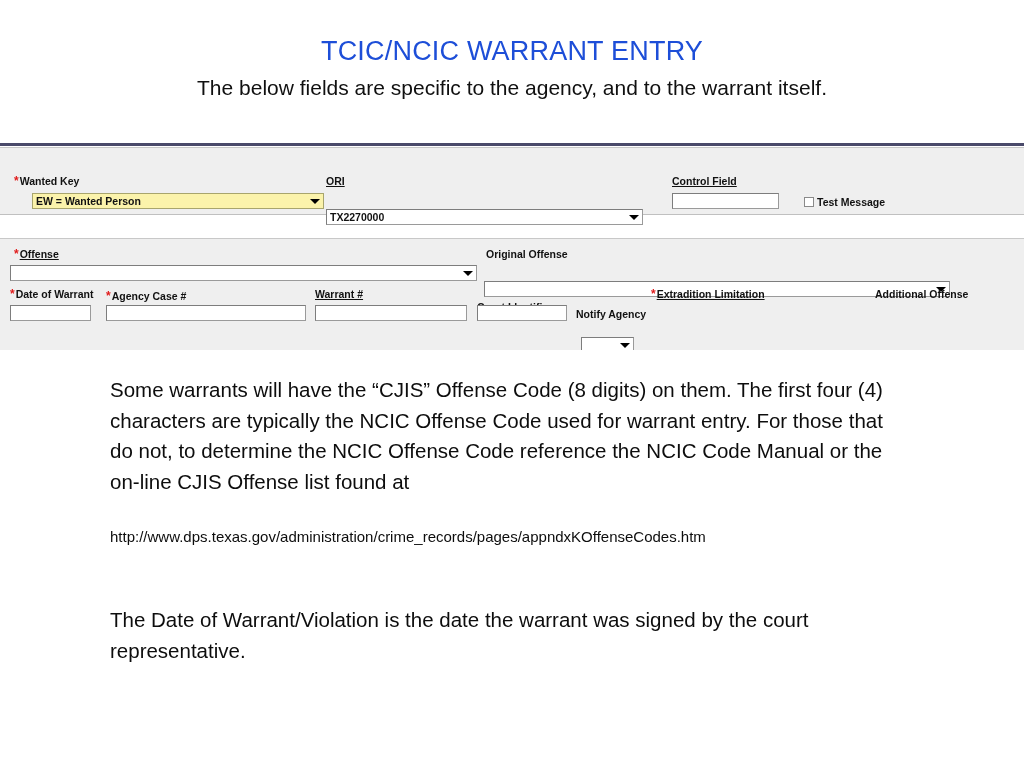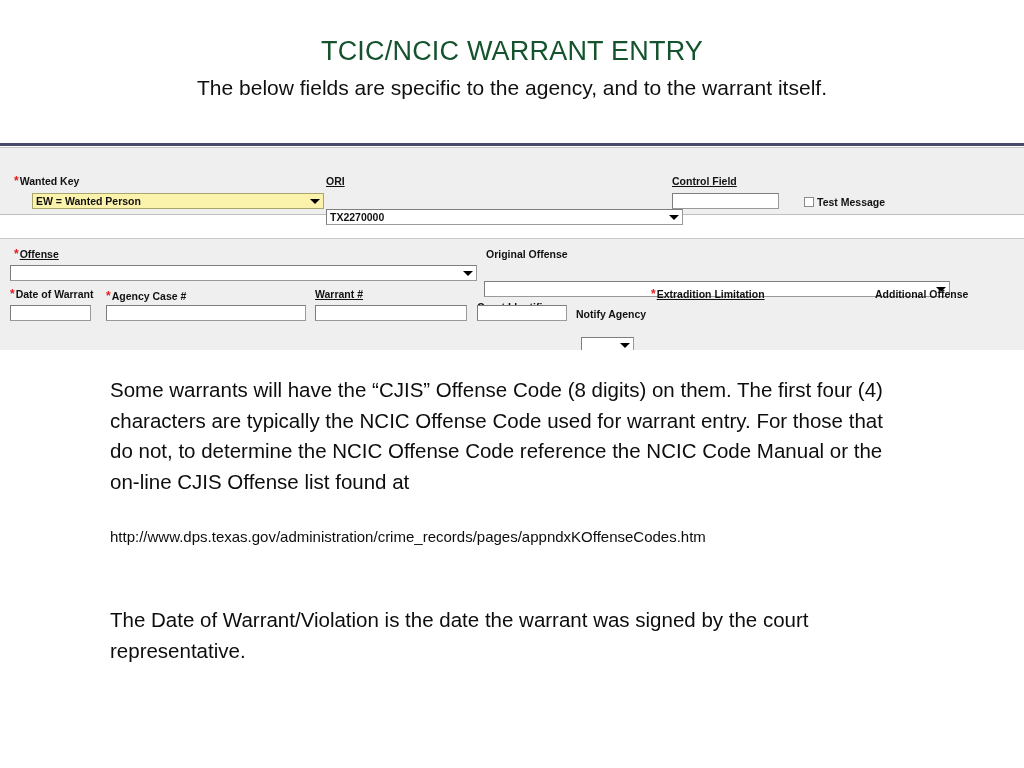--- a/index.html
+++ b/index.html
@@ -19,21 +19,21 @@
 
   
   .slide-title {
     position: absolute;
     top: 34px;
     left: 0;
     width: 1024px;
     text-align: center;
     font-size: 27px;
     line-height: 34px;
-    color: #14532d;
+    color: #1d4ed8;
     letter-spacing: 0.2px;
     white-space: nowrap;
   }
   .slide-subtitle {
     position: absolute;
     top: 74px;
     left: 0;
     width: 1024px;
     text-align: center;
     font-size: 21px;
@@ -210,21 +210,21 @@
     <div class="fld combo hl" style="left:32px; top:45px; width:292px;">
       <span>EW = Wanted Person</span>
       <span class="arrow"></span>
     </div>
 
     <div class="fld" style="left:326px; top:27px;">
       <div class="lbl">
         <span class="ul">ORI</span>
       </div>
     </div>
-    <div class="fld combo" style="left:326px; top:45px; width:357px;">
+    <div class="fld combo" style="left:326px; top:45px; width:317px;">
       <span>TX2270000</span>
       <span class="arrow"></span>
     </div>
 
     <div class="fld" style="left:672px; top:27px;">
       <div class="lbl">
         <span class="ul">Control Field</span>
       </div>
     </div>
     <div class="fld textbox" style="left:672px; top:45px; width:107px;">

